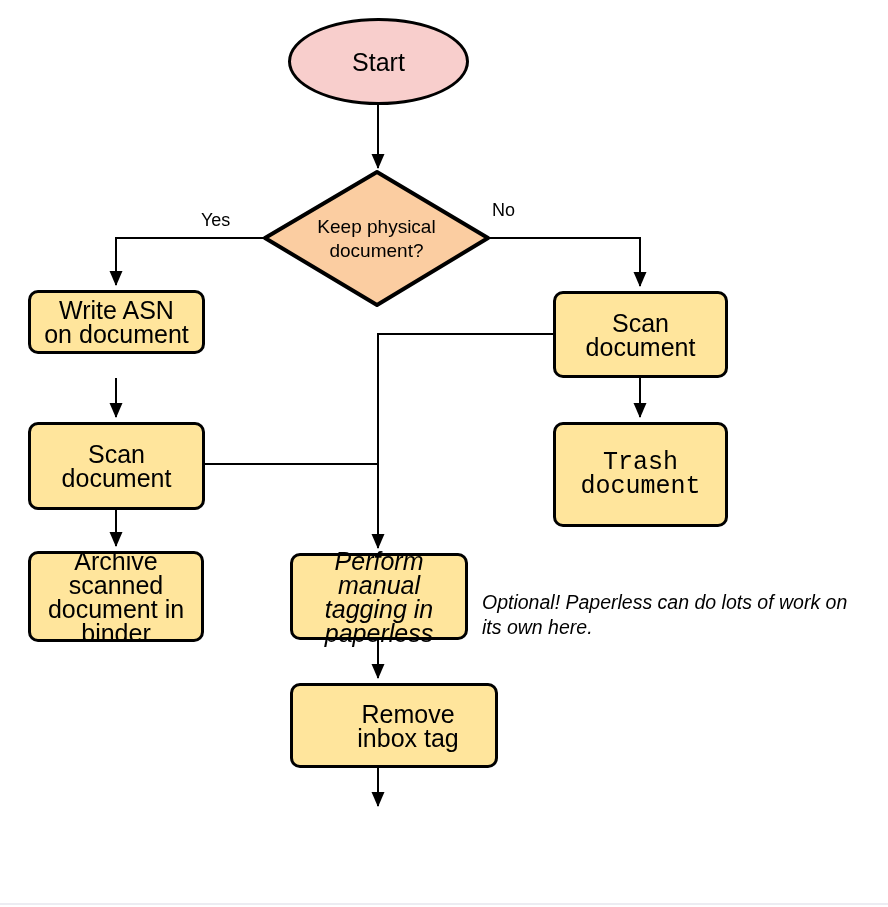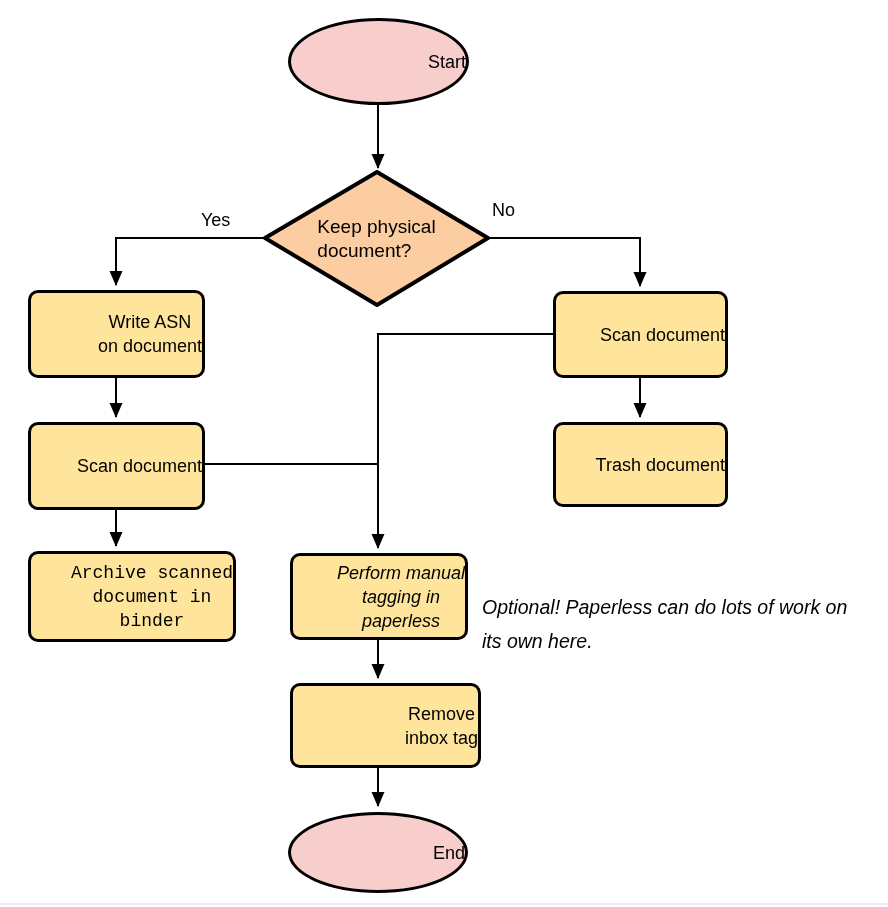--- a/index.html
+++ b/index.html
@@ -32,23 +32,23 @@
     fill: var(--decision-fill, #fbcda1);
     stroke: var(--stroke, #000000);
     stroke-width: 4;
     stroke-linejoin: round;
   }
   .node {
     position: absolute;
     box-sizing: border-box;
     display: flex;
     align-items: center;
-    justify-content: flex-end;
+    justify-content: center;
     text-align: center;
-    font-size: 18px;
+    font-size: 25px;
     line-height: 24px;
   }
   .node .label {
     white-space: pre-line;
   }
   .process {
     background: var(--process-fill, #ffe59c);
     border: 3px solid var(--stroke, #000000);
     border-radius: 10px;
   }
@@ -59,41 +59,41 @@
   }
   .decision-label {
     position: absolute;
     left: 265px;
     top: 172px;
     width: 223px;
     height: 133px;
     display: flex;
     align-items: center;
     justify-content: center;
-    text-align: left;
+    text-align: center;
     font-size: 19px;
     line-height: 24px;
     white-space: pre-line;
   }
   .edge-label {
     position: absolute;
     width: 54px;
     text-align: left;
     font-size: 18px;
     line-height: 20px;
   }
   .edge-label.yes { left: 201px; top: 210px; }
   .edge-label.no  { left: 492px; top: 200px; }
   .annotation {
     position: absolute;
     left: 482px;
     top: 590px;
     width: 402px;
     font-size: 19.5px;
-    line-height: 34px;
+    line-height: 25px;
     font-style: italic;
     white-space: pre-line;
   }
   .bottom-divider {
     position: absolute;
     left: 0;
     top: 903px;
     width: 888px;
     height: 2px;
     background: #ececf2;
@@ -128,56 +128,53 @@
   <div class="node terminal" style="left:288px; top:18px; width:181px; height:87px;">
     <span class="label">Start</span>
   </div>
 
   <div class="decision-label">Keep physical
 document?</div>
 
   <div class="edge-label yes">Yes</div>
   <div class="edge-label no">No</div>
 
-  <div class="node process" style="left:28px; top:290px; width:177px; height:88px;">
+  <div class="node process" style="left:28px; top:290px; width:177px; height:64px;">
     <span class="label">Write ASN
 on document</span>
   </div>
 
   <div class="node process" style="left:28px; top:422px; width:177px; height:88px;">
     <span class="label">Scan document</span>
   </div>
 
-  <div class="node process" style="left:28px; top:551px; width:208px; height:91px;font-family:Liberation Mono, monospace;">
+  <div class="node process" style="left:28px; top:551px; width:176px; height:91px;">
     <span class="label">Archive scanned
 document in
 binder</span>
   </div>
 
   <div class="node process" style="left:553px; top:291px; width:175px; height:87px;">
     <span class="label">Scan document</span>
   </div>
 
-  <div class="node process" style="left:553px; top:422px; width:175px; height:85px;">
+  <div class="node process" style="left:553px; top:422px; width:175px; height:105px;font-family:Liberation Mono, monospace;">
     <span class="label">Trash document</span>
   </div>
 
   <div class="node process" style="left:290px; top:553px; width:178px; height:87px;font-style:italic;">
     <span class="label">Perform manual
 tagging in
 paperless</span>
   </div>
 
-  <div class="node process" style="left:290px; top:683px; width:191px; height:85px;padding-left:28px;">
+  <div class="node process" style="left:290px; top:683px; width:208px; height:85px;padding-left:28px;">
     <span class="label">Remove
 inbox tag</span>
   </div>
 
-  <div class="node terminal" style="left:288px; top:812px; width:180px; height:81px;">
-    <span class="label">End</span>
-  </div>
 
   <div class="annotation">Optional! Paperless can do lots of work on
 its own here.</div>
 
   <div class="bottom-divider"></div>
 
 </div>
 
 </body></html>

